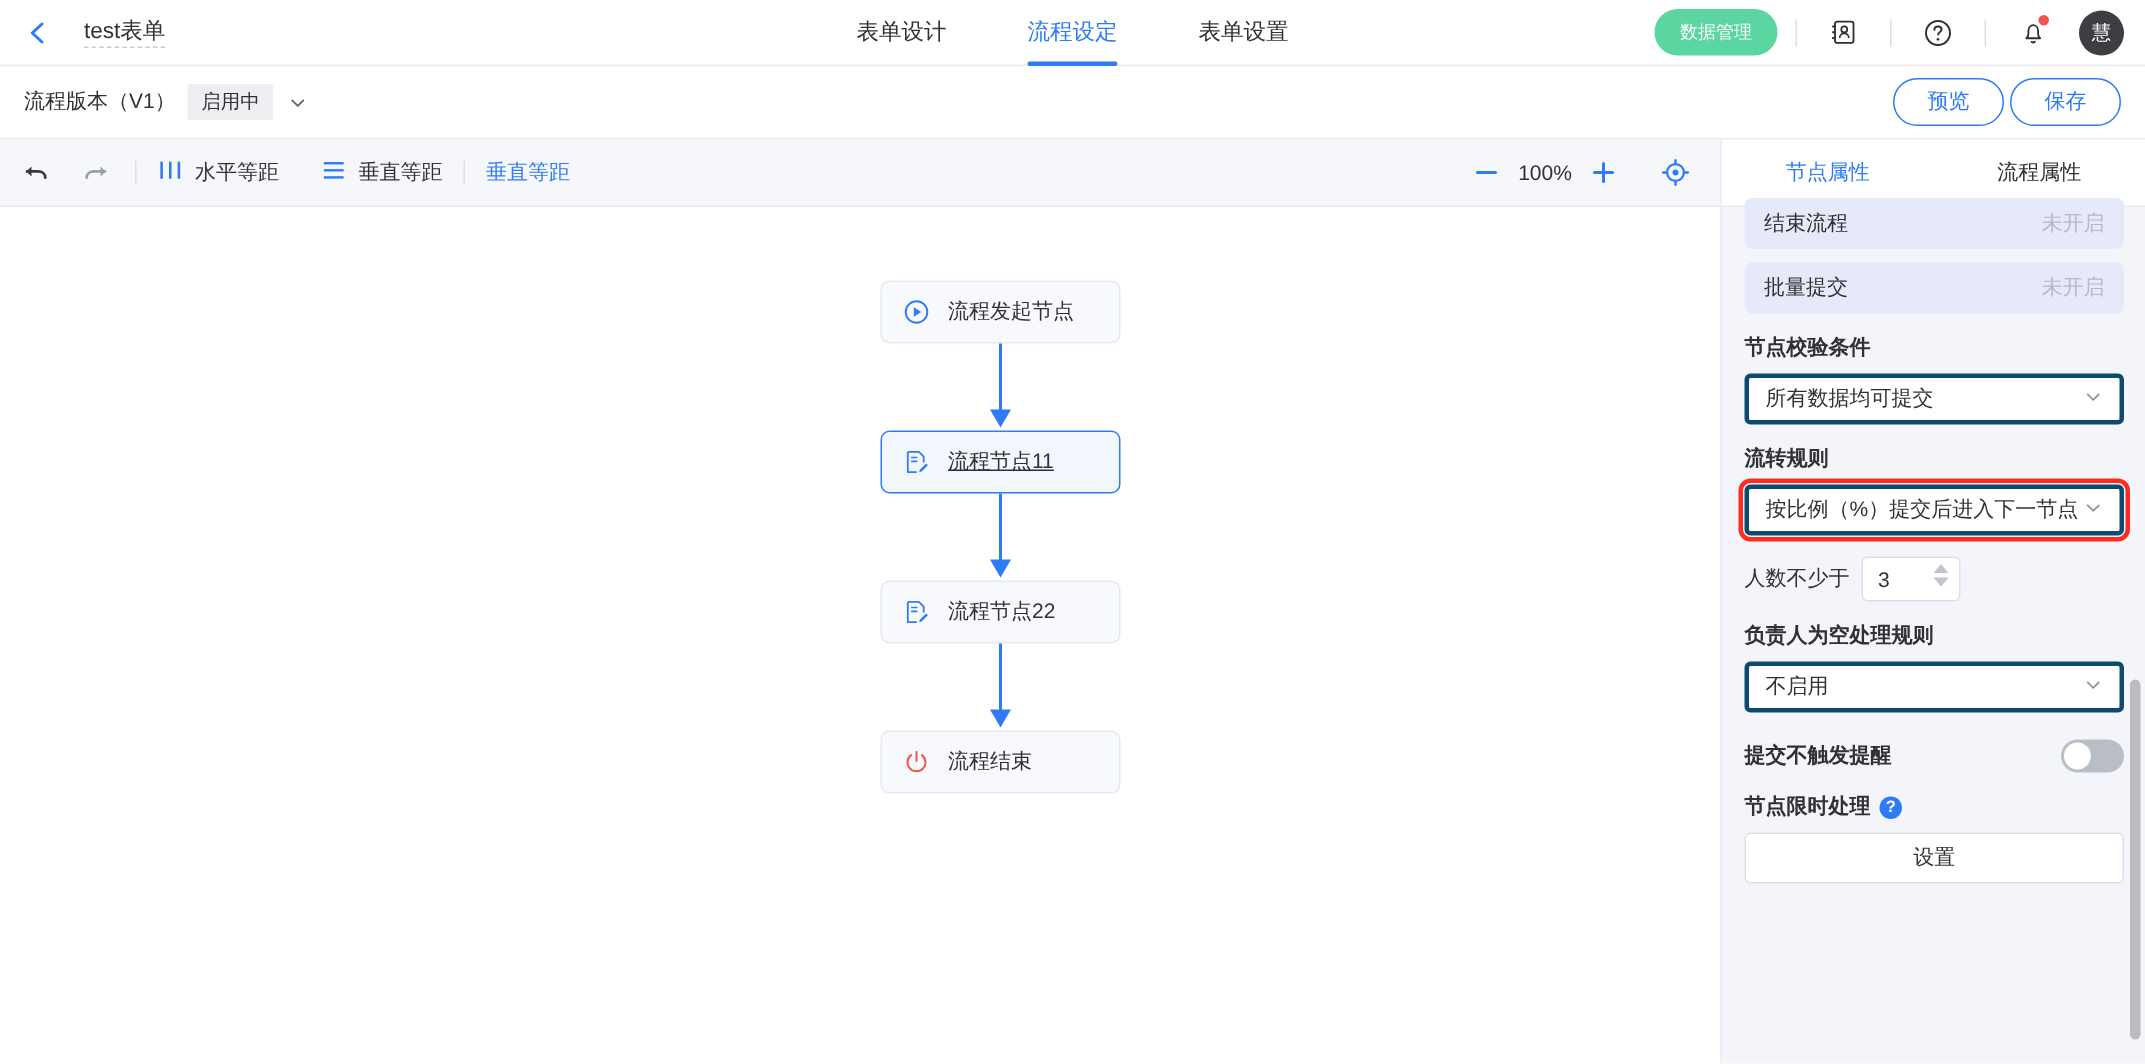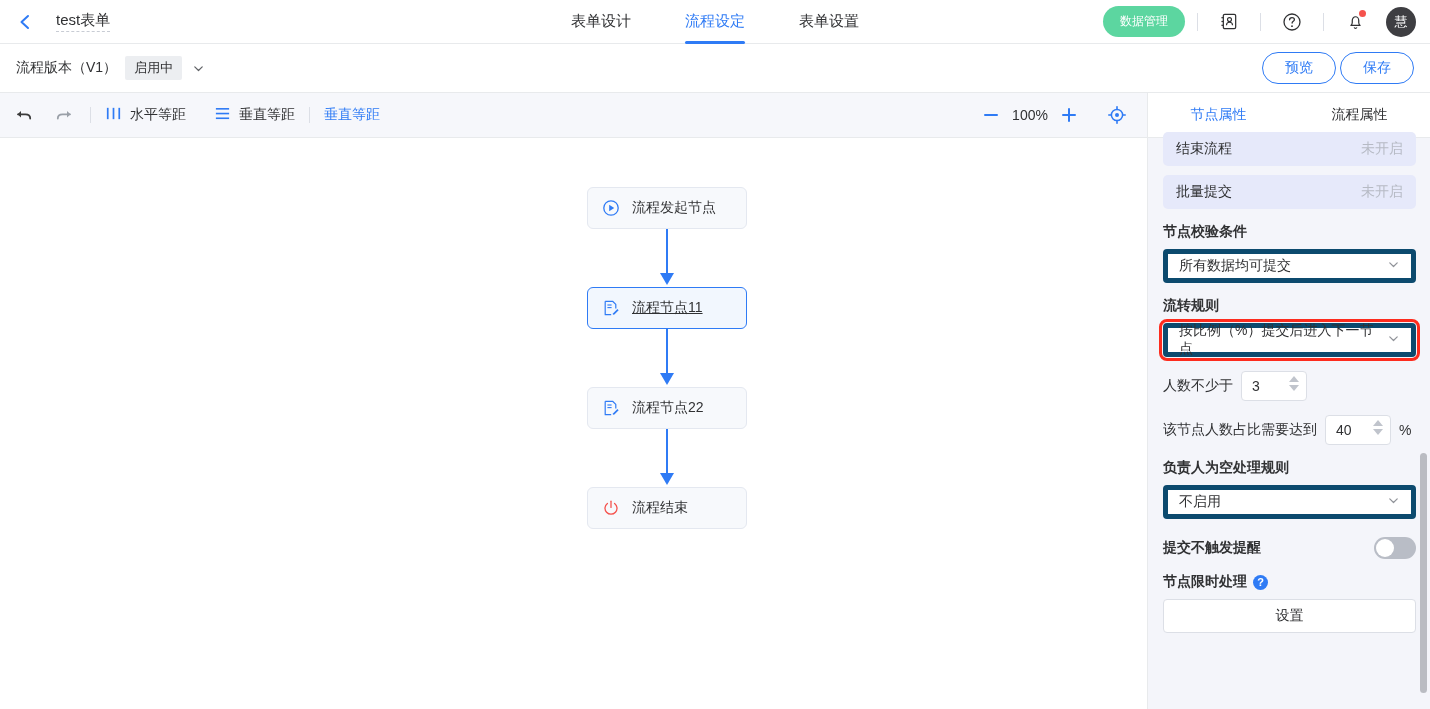--- a/index.html
+++ b/index.html
@@ -167,21 +167,21 @@
   }
   .switch-row.first { margin-top: -6px; }
   .sr-label { font-size: 14px; color: #303133; }
   .sr-state { font-size: 14px; color: #b6bac4; }
   .field-label {
     font-size: 14px; color: #303133; font-weight: bold;
     margin-top: 14px; margin-bottom: 8px;
     display: flex; align-items: center; gap: 6px;
   }
   .select {
-    height: 34px; background: #fff; border: 5px solid #0c4a6e;
+    height: 34px; background: #fff; border: 3px solid #0c4a6e;
     border-radius: 4px; display: flex; align-items: center;
     justify-content: space-between; padding: 0 11px; cursor: pointer;
     font-size: 14px; color: #303133;
   }
   .select.highlight { outline: 3px solid #fd2c1e; outline-offset: 1px; }
   .inline-row {
     display: flex; align-items: center; margin-top: 14px; gap: 8px;
     font-size: 14px; color: #303133;
   }
   .stepper {
@@ -470,31 +470,20 @@
       <span>人数不少于</span>
       <div class="stepper">
         <span>3</span>
         <span class="arrows">
           <span class="tri-up"></span>
           <span class="tri-down"></span>
         </span>
       </div>
     </div>
 
-    <div class="inline-row">
-      <span>该节点人数占比需要达到</span>
-      <div class="stepper">
-        <span>40</span>
-        <span class="arrows">
-          <span class="tri-up"></span>
-          <span class="tri-down"></span>
-        </span>
-      </div>
-      <span class="pct">%</span>
-    </div>
 
     <div class="field-label">负责人为空处理规则</div>
     <div class="select">
       <span>不启用</span>
       <span>
         <svg width="13" height="13" viewBox="0 0 14 14">
             <path d="M3 5.3 L7 9.2 L11 5.3" stroke="#909399" stroke-width="1.3" fill="none" stroke-linecap="round" stroke-linejoin="round"></path>
           </svg>
       </span>
     </div>

